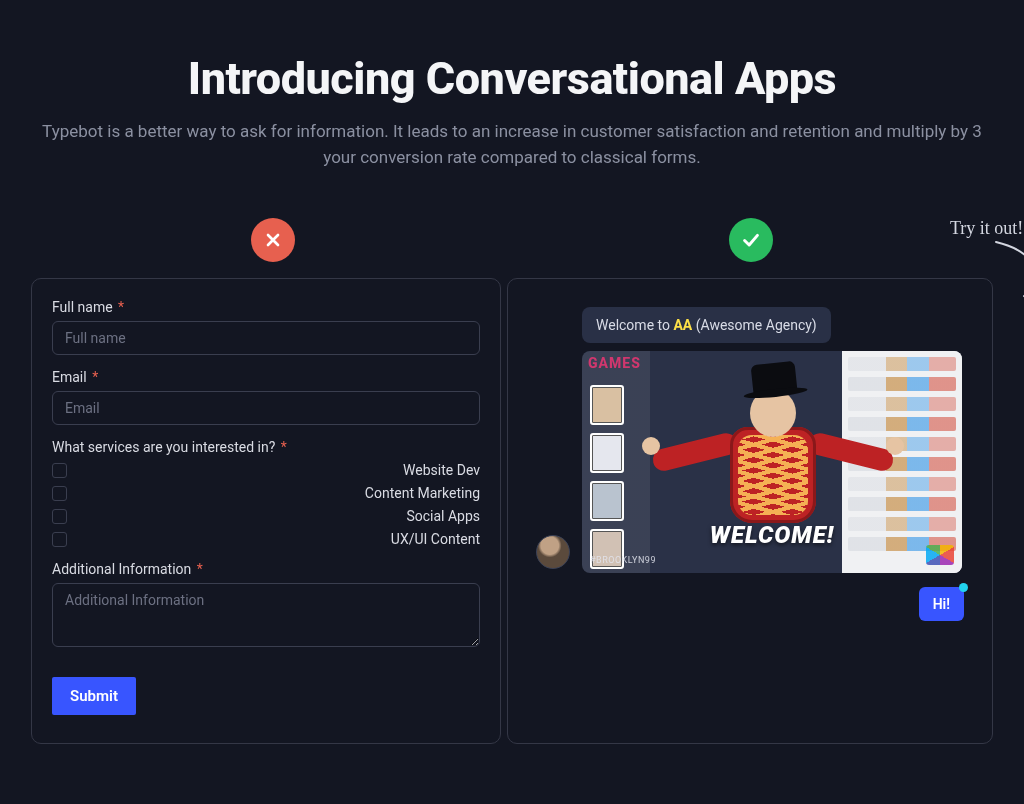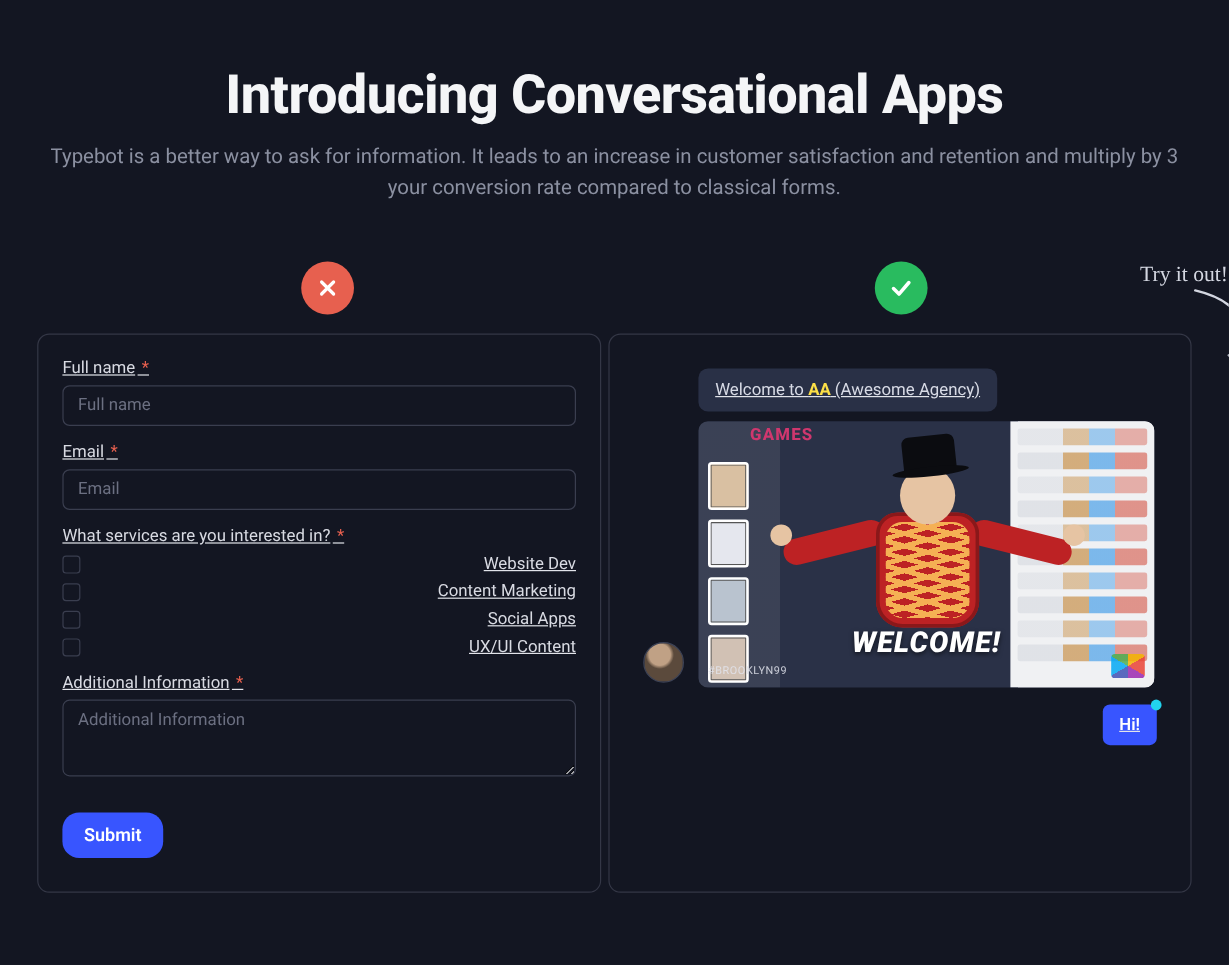--- a/index.html
+++ b/index.html
@@ -28,35 +28,35 @@
   .badge-col{flex:1;display:flex;justify-content:center;position:relative;}
   .badge{width:44px;height:44px;border-radius:50%;display:flex;align-items:center;justify-content:center;}
   .badge.red{background:var(--red);}
   .badge.green{background:var(--green);}
   .badge svg{display:block;}
 
   .tryit{position:absolute;top:-8px;right:-90px;width:170px;height:110px;pointer-events:none;color:#d3d6e0;}
   .tryit-text{font-family:"Comic Sans MS","Segoe Script","Brush Script MT",cursive;font-size:18px;position:absolute;top:8px;left:40px;white-space:nowrap;}
   .tryit svg{position:absolute;top:28px;left:80px;}
 
-  .cols{display:flex;gap:6px;max-width:986px;margin:0 auto;padding:0 12px;text-decoration:underline;}
+  .cols{display:flex;gap:6px;max-width:986px;margin:0 auto;padding:0 12px;}
   .panel{flex:1;border:1px solid var(--panel-border);border-radius:10px;padding:20px 20px 22px;min-height:466px;}
 
   
   .field{margin-bottom:14px;}
   .field-label{display:block;font-size:14px;color:#d9dbe3;margin-bottom:6px;}
   .field-label .star{color:var(--star);margin-left:2px;}
   .text-input, .textarea{width:100%;background:transparent;border:1px solid var(--input-border);border-radius:6px;padding:8px 12px;color:var(--text);font-size:14px;outline:none;}
   .text-input::placeholder,.textarea::placeholder{color:var(--muted2);}
   .textarea{height:64px;resize:vertical;}
   .checks{margin:6px 0 2px;}
   .check-row{display:flex;align-items:center;gap:10px;margin:7px 0;justify-content:space-between;}
   .check{width:15px;height:15px;border:1.5px solid var(--input-border);border-radius:3px;cursor:pointer;flex:0 0 15px;}
   .check-label{font-size:14px;color:#d9dbe3;}
-  .submit{margin-top:12px;background:var(--accent);border:none;color:#fff;font-size:15px;font-weight:600;padding:10px 18px;border-radius:14px;cursor:pointer;text-align:right;}
+  .submit{margin-top:12px;background:var(--accent);border:none;color:#fff;font-size:15px;font-weight:600;padding:10px 18px;border-radius:2px;cursor:pointer;text-align:right;}
 
   
   .chat-panel{display:flex;flex-direction:column;padding:28px 28px 22px;}
   .chat-top{display:flex;gap:12px;align-items:flex-end;}
   .avatar{width:34px;height:34px;border-radius:50%;flex:0 0 34px;background:radial-gradient(circle at 40% 30%,#c0a185 0 30%,#5b4a3c 40% 100%);border:1px solid #3c4256;margin-bottom:4px;}
   .chat-stack{display:flex;flex-direction:column;gap:8px;flex:1;}
   .bubble{background:var(--bubble-bg);color:#d8dbe6;font-size:14px;padding:10px 14px;border-radius:8px;align-self:flex-start;}
   .bubble strong{color:#fde047;}
   .media{background:var(--chat-media);border-radius:8px;overflow:hidden;width:380px;height:222px;position:relative;}
   .media-bg{position:absolute;inset:0;background:
@@ -64,21 +64,21 @@
   }
   .whiteboard{position:absolute;right:0;top:0;bottom:0;width:120px;background:#f0f1f3;}
   .wb-row{height:14px;margin:6px 6px;border-radius:2px;background:linear-gradient(to right,#d9dce2 0 35%,#c7904a 35% 55%,#4aa0e8 55% 75%,#d86b5e 75% 100%);opacity:.7;}
   .wb-row:nth-child(odd){opacity:.5}
   .thumbcol{position:absolute;left:8px;top:34px;display:flex;flex-direction:column;gap:8px;}
   .thumb{width:34px;height:40px;border-radius:3px;background:#cfd3de;border:2px solid #fff;box-shadow:0 0 0 1px #555 inset;}
   .thumb.t1{background:#d9c0a2}
   .thumb.t2{background:#e5e7ee}
   .thumb.t3{background:#b9c3cf}
   .thumb.t4{background:#d1c1b4}
-  .games-tag{position:absolute;left:6px;top:4px;font-weight:800;font-size:14px;color:#d0376e;letter-spacing:1px;margin-left:37px;}
+  .games-tag{position:absolute;left:6px;top:4px;font-weight:800;font-size:14px;color:#d0376e;letter-spacing:1px;}
   .ringmaster{position:absolute;left:96px;top:10px;width:190px;height:200px;}
   .ringmaster .hat{position:absolute;left:74px;top:2px;width:44px;height:30px;background:#0b0c10;border-radius:6px 6px 2px 2px;transform:rotate(-6deg);}
   .ringmaster .hat:after{content:"";position:absolute;left:-10px;bottom:-4px;width:64px;height:8px;background:#0b0c10;border-radius:50%;}
   .ringmaster .head{position:absolute;left:72px;top:28px;width:46px;height:48px;background:#e6c4a3;border-radius:50%;}
   .ringmaster .torso{position:absolute;left:52px;top:66px;width:86px;height:96px;background:#bd2224;border-radius:18px 18px 22px 22px;box-shadow:inset 0 0 0 3px #8a181a;}
   .ringmaster .braid{position:absolute;left:60px;top:74px;width:70px;height:80px;background:repeating-linear-gradient(15deg,#d9a438 0 4px,transparent 4px 10px),repeating-linear-gradient(-15deg,#d9a438 0 4px,transparent 4px 10px);mix-blend-mode:screen;border-radius:14px;}
   .ringmaster .arm{position:absolute;top:80px;width:86px;height:22px;background:#bd2224;border-radius:12px;}
   .ringmaster .arm.left{left:-26px;transform:rotate(-14deg);}
   .ringmaster .arm.right{right:-26px;transform:rotate(14deg);}
   .ringmaster .hand{position:absolute;width:18px;height:18px;background:#e6c4a3;border-radius:50%;top:76px;}

